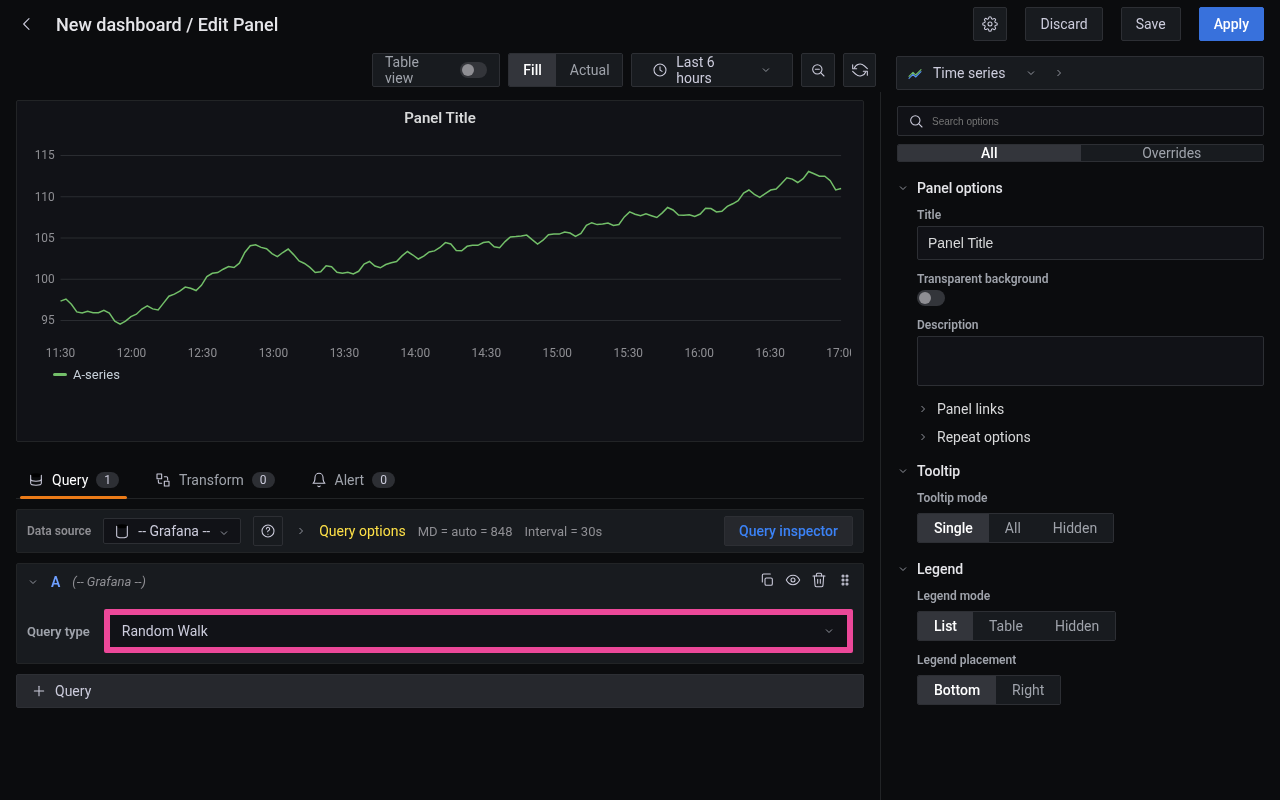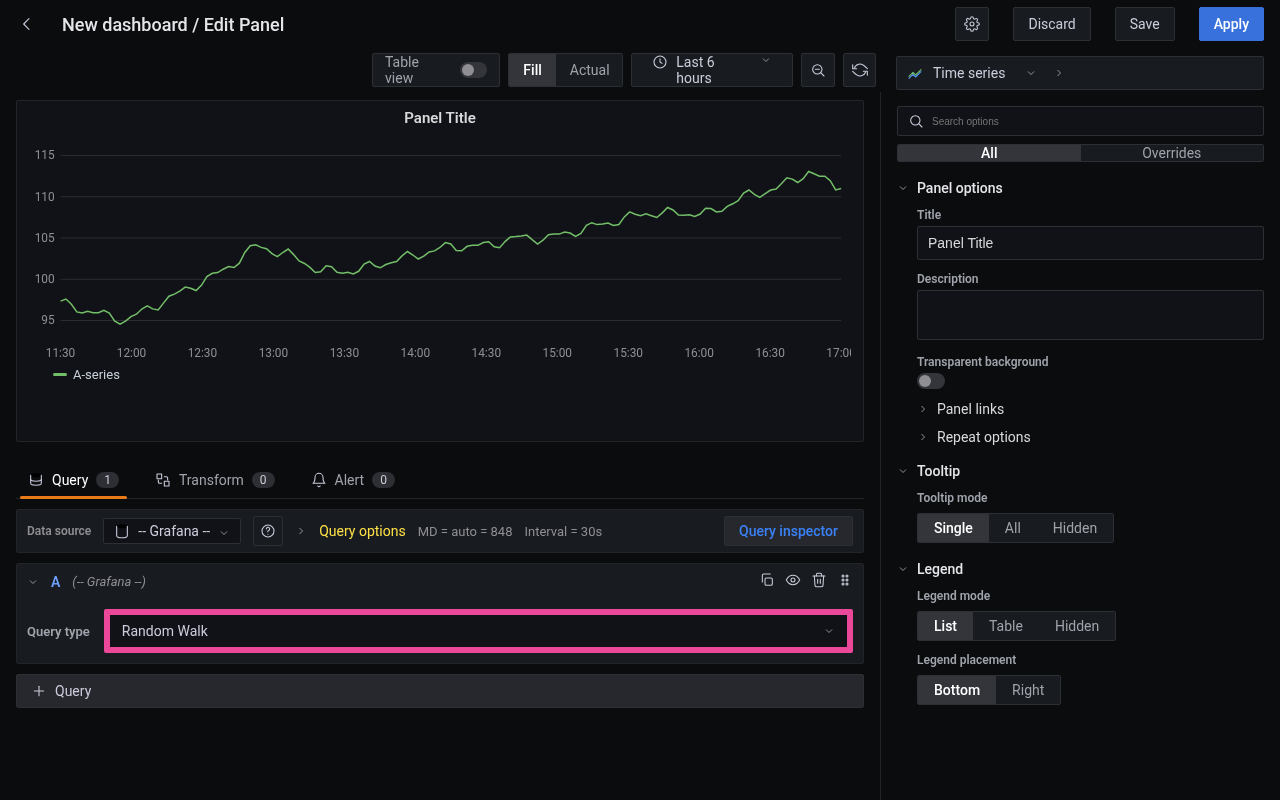--- a/index.html
+++ b/index.html
@@ -12,21 +12,21 @@
     height: 800px;
     overflow: hidden;
   }
 
   
   .topbar {
     display: flex;
     align-items: center;
     height: 48px;
     padding: 0 16px;
-    gap: 24px;
+    gap: 18px;
   }
   .back-icon { width: 22px; height: 22px; display:flex; align-items:center; justify-content:center; cursor:pointer; }
   .breadcrumb { font-size: 18px; font-weight: 500; color: #e6e6ea; flex: 1; }
   .icon-btn {
     width: 34px; height: 34px;
     border: 1px solid #2d2f34;
     background: #181b1f;
     border-radius: 2px;
     display:flex; align-items:center; justify-content:center;
     cursor:pointer;
@@ -59,21 +59,21 @@
     border:1px solid #2d2f34; background:#181b1f;
     height:34px; padding:0 12px; border-radius:2px;
     color:#9fa3ab;
   }
   .switch { width:28px; height:16px; background:#33353a; border-radius:10px; position:relative; }
   .switch::after{content:""; position:absolute; left:2px; top:2px; width:12px; height:12px; background:#8e8e93; border-radius:50%;}
   .seg-group { display:flex; border:1px solid #2d2f34; height:34px; border-radius:2px; overflow:hidden; }
   .seg { padding:0 14px; display:flex; align-items:center; background:#181b1f; cursor:pointer; color:#9fa3ab;}
   .seg.active { background:#33353b; color:#fff; font-weight:500;}
   .time-picker {
-    display:flex; align-items:flex-start; gap:8px;
+    display:flex; align-items:center; gap:8px;
     border:1px solid #2d2f34; background:#181b1f;
     height:34px; padding:0 20px; border-radius:2px; cursor:pointer;
   }
 
   
   .main {
     display:flex;
     height: calc(800px - 48px - 44px);
   }
   .left-pane { width: 880px; display:flex; flex-direction:column; padding: 0 16px 0 16px; }
@@ -402,26 +402,26 @@
         <svg class="chev" viewBox="0 0 24 24">
             <polyline points="6 9 12 15 18 9"></polyline>
           </svg>
         <span>Panel options</span>
       </div>
       <div class="field">
         <div class="field-lbl">Title</div>
         <input class="text-input" value="Panel Title" style="">
       </div>
       <div class="field">
+        <div class="field-lbl">Transparent background</div>
+        <div class="mini-switch"></div>
+      </div>
+      <div class="field">
         <div class="field-lbl">Description</div>
         <textarea class="text-input" style=""></textarea>
-      </div>
-      <div class="field">
-        <div class="field-lbl">Transparent background</div>
-        <div class="mini-switch"></div>
       </div>
       <div class="sub-expander">
         <svg class="chev" viewBox="0 0 24 24">
             <polyline points="9 6 15 12 9 18"></polyline>
           </svg>
         <span>Panel links</span>
       </div>
       <div class="sub-expander">
         <svg class="chev" viewBox="0 0 24 24">
             <polyline points="9 6 15 12 9 18"></polyline>

